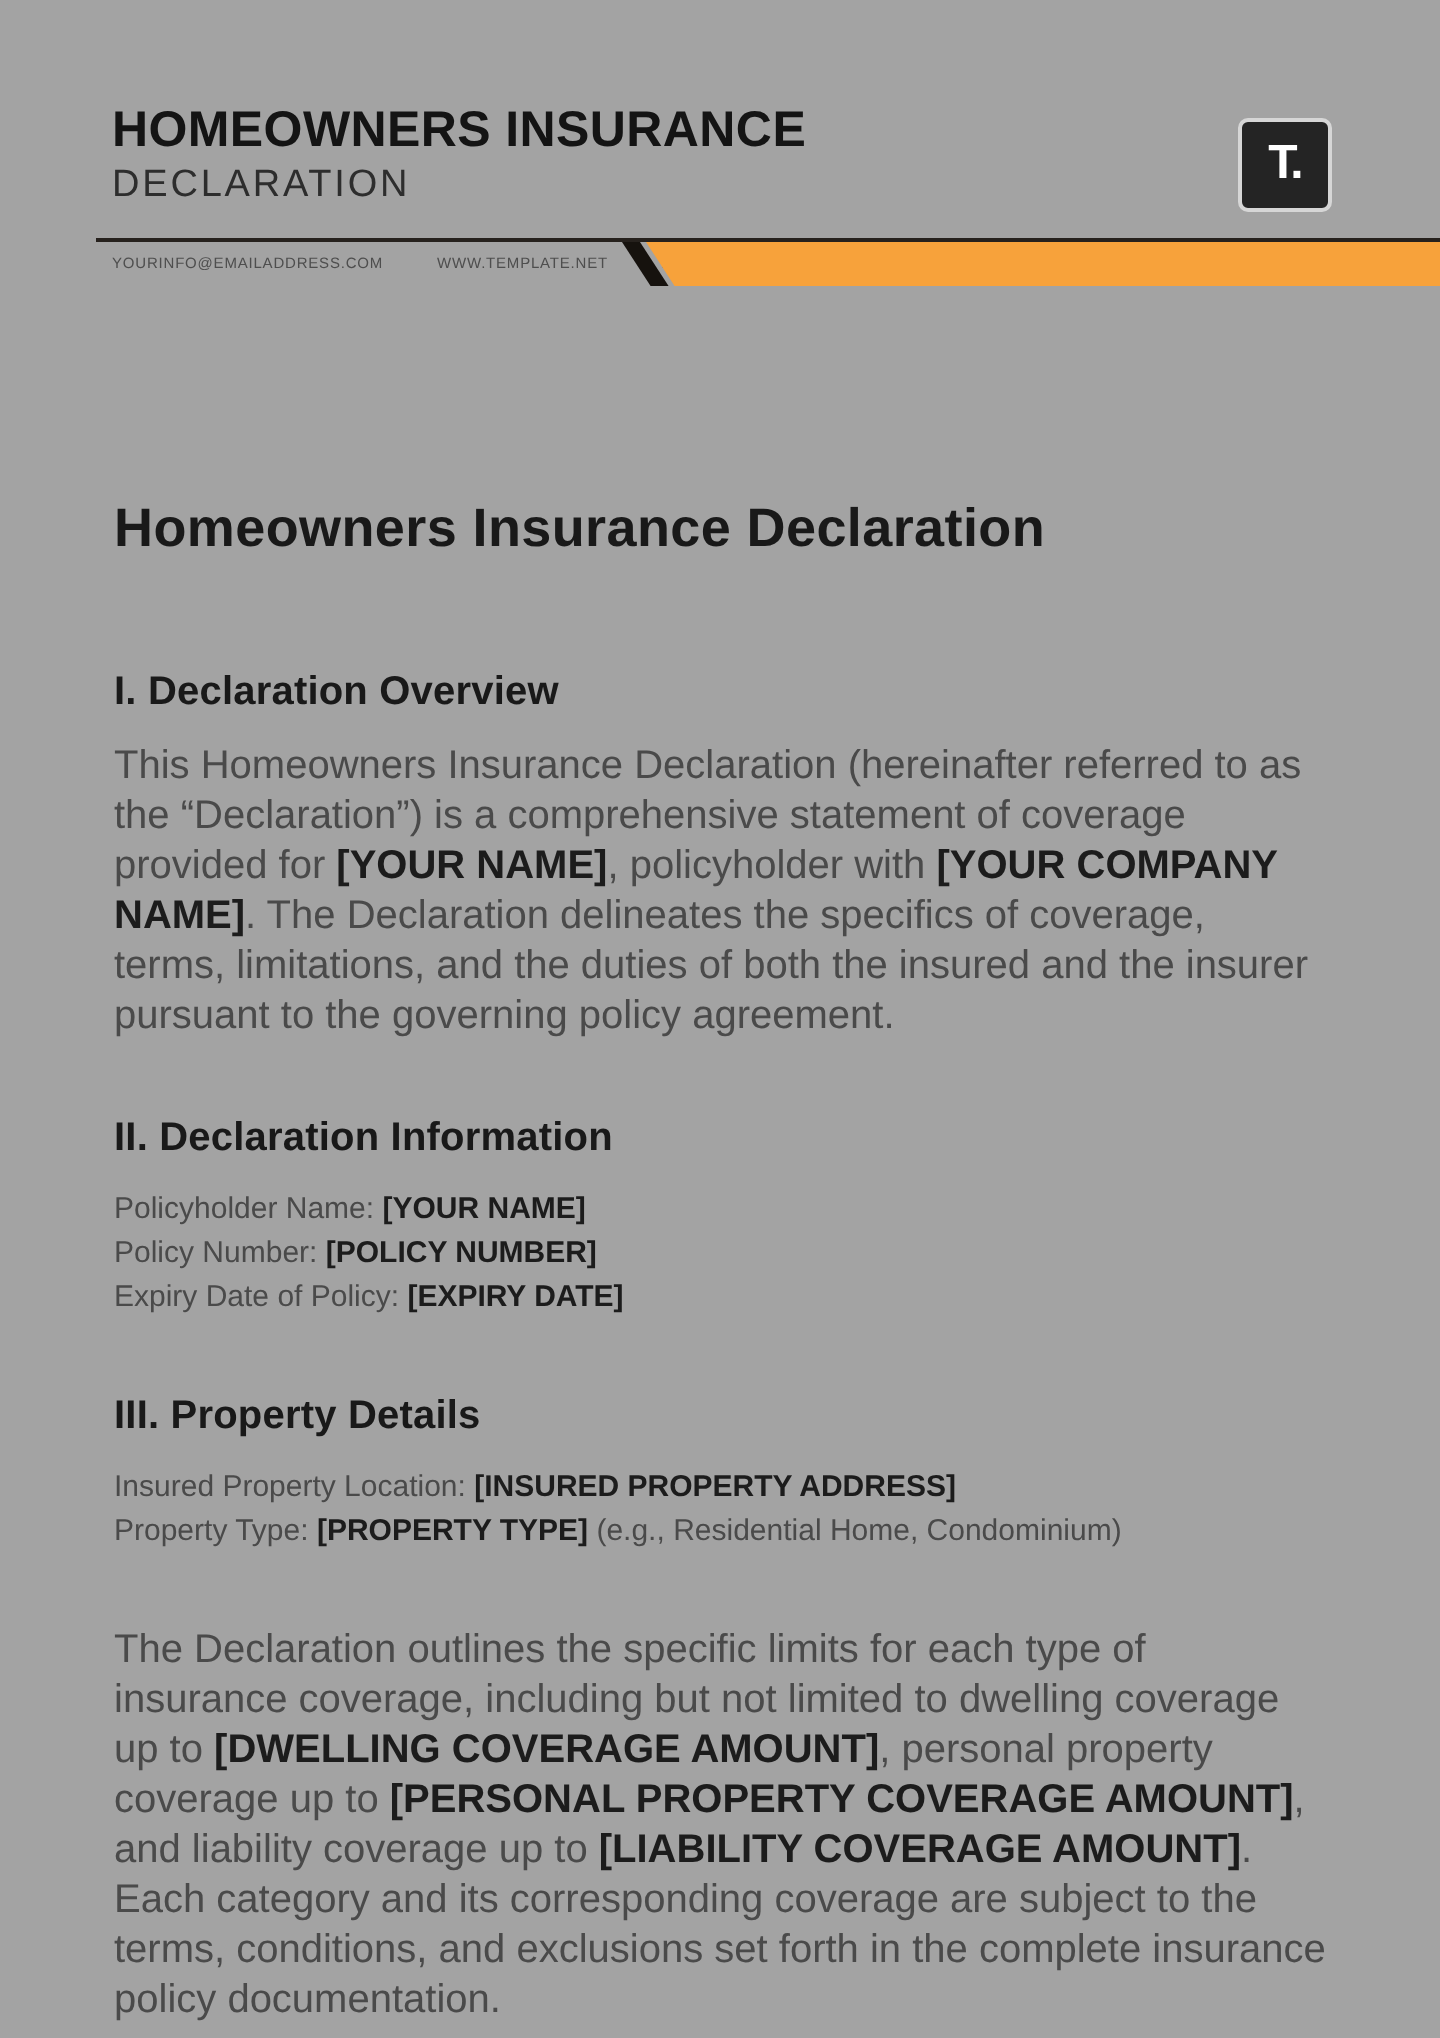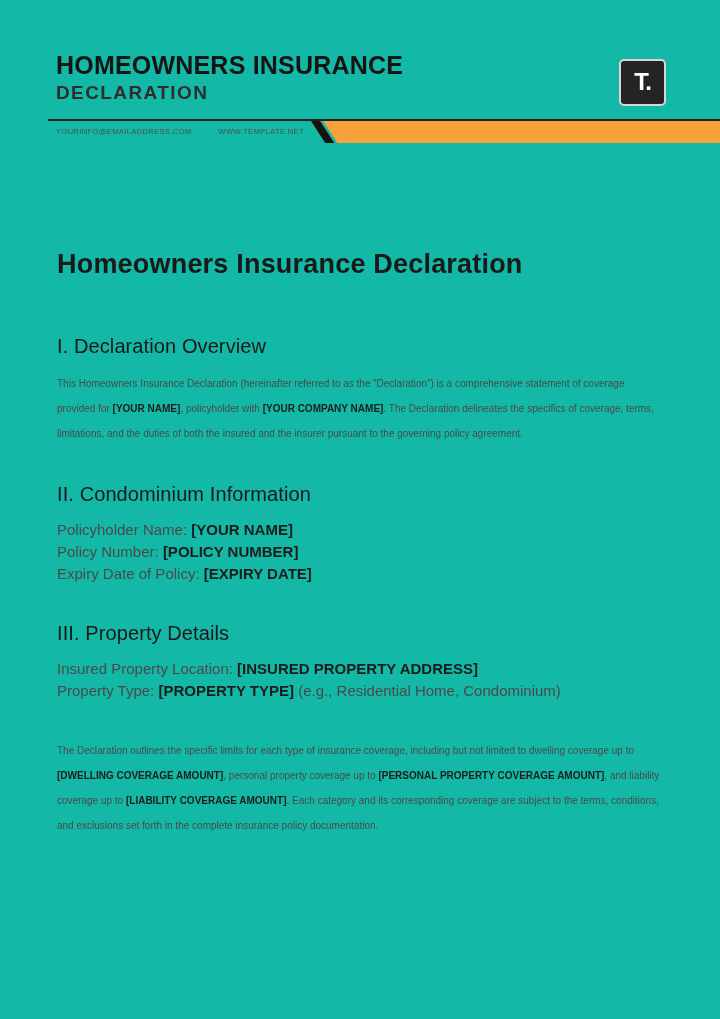--- a/index.html
+++ b/index.html
@@ -4,41 +4,41 @@
 <style>
   html, body {
     margin: 0;
     padding: 0;
     background: #ffffff;
   }
   .page {
     position: relative;
     width: 720px;
     height: 1019px;
-    background: #14b8a6;
+    background: #a3a3a3;
     overflow: hidden;
     font-family: "Liberation Sans", sans-serif;
   }
 
   
   .brand {
     position: absolute;
     left: 56px;
     top: 52px;
   }
   .brand-title {
     font-size: 25px;
     font-weight: 800;
     letter-spacing: 0.2px;
     color: #141414;
     line-height: 1.1;
   }
   .brand-subtitle {
     font-size: 19px;
-    font-weight: 700;
+    font-weight: 400;
     letter-spacing: 1.4px;
     color: #2d2d2d;
     line-height: 1.15;
     margin-top: 2px;
   }
   .logo {
     position: absolute;
     left: 619px;
     top: 59px;
     width: 47px;
@@ -112,28 +112,28 @@
     font-weight: 700;
     letter-spacing: 0.2px;
     color: #191919;
     line-height: 1.2;
   }
   .section { margin-top: 36px; }
   .section:first-child { margin-top: 54px; }
   .section-heading {
     margin: 0 0 13px 0;
     font-size: 20px;
-    font-weight: 400;
+    font-weight: 700;
     color: #191919;
     letter-spacing: 0.1px;
     line-height: 1.2;
   }
   .para {
     margin: 0;
-    font-size: 10px;
+    font-size: 20px;
     line-height: 25px;
     color: #4a4a4a;
   }
   .field-line {
     margin: 0;
     font-size: 15px;
     line-height: 22px;
     color: #4a4a4a;
   }
   .para strong, .field-line strong {
@@ -170,21 +170,21 @@
     <h1 class="doc-title">Homeowners Insurance Declaration</h1>
     <div id="sections-host">
   <section class="section">
     <h2 class="section-heading">I. Declaration Overview</h2>
     <div class="section-body">
             <p class="para"><span>This Homeowners Insurance Declaration (hereinafter referred to as the “Declaration”) is a comprehensive statement of coverage provided for </span><strong>[YOUR NAME]</strong><span>, policyholder with </span><strong>[YOUR COMPANY NAME]</strong><span>. The Declaration delineates the specifics of coverage, terms, limitations, and the duties of both the insured and the insurer pursuant to the governing policy agreement.</span></p>
           </div>
   </section>
 
   <section class="section">
-    <h2 class="section-heading">II. Condominium Information</h2>
+    <h2 class="section-heading">II. Declaration Information</h2>
     <div class="section-body">
             <p class="field-line"><span>Policyholder Name: </span><strong>[YOUR NAME]</strong></p>
             <p class="field-line"><span>Policy Number: </span><strong>[POLICY NUMBER]</strong></p>
             <p class="field-line"><span>Expiry Date of Policy: </span><strong>[EXPIRY DATE]</strong></p>
           </div>
   </section>
 
   <section class="section">
     <h2 class="section-heading">III. Property Details</h2>
     <div class="section-body">

